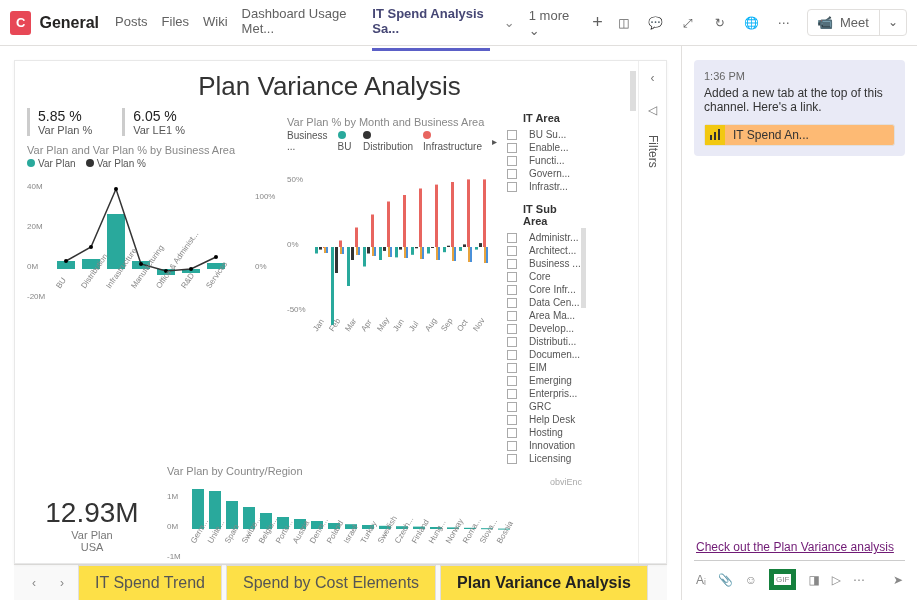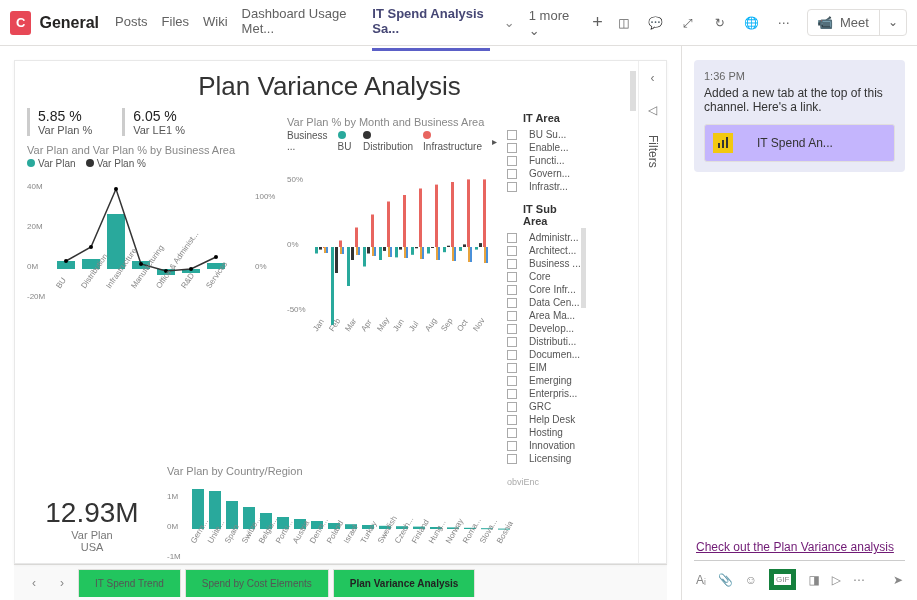--- a/index.html
+++ b/index.html
@@ -30,26 +30,26 @@
 .section-title { font-size: 11px; color: #888; margin: 8px 0 2px; }
 .legend { display: flex; gap: 10px; font-size: 10px; color: #555; align-items: center; }
 .legend-dot { width: 8px; height: 8px; border-radius: 50%; display: inline-block; margin-right: 3px; }
 .slicer-title { font-size: 11px; font-weight: 600; color: #333; margin: 4px 16px; }
 .slicer-item { display: flex; align-items: center; gap: 12px; font-size: 10px; color: #555; padding: 1px 0; cursor: pointer; }
 .slicer-item .cb { width: 10px; height: 10px; border: 1px solid #aaa; }
 .big-num { font-size: 28px; font-weight: 300; color: #333; text-align: center; }
 .big-num-label { font-size: 11px; color: #777; text-align: center; }
 .report-tabs { display: flex; height: 36px; border-top: 1px solid #e1dfdd; align-items: center; padding: 0 8px; gap: 4px; background: #f9f9f9; }
 .rtab-nav { width: 24px; height: 24px; display: flex; align-items: center; justify-content: center; color: #888; cursor: pointer; }
-.rtab { padding: 8px 16px; font-size: 10px; color: #555; cursor: pointer; background: #22c55e; border: 1px solid #e1dfdd; border-bottom: none; }
+.rtab { padding: 8px 16px; font-size: 16px; color: #555; cursor: pointer; background: #fde047; border: 1px solid #e1dfdd; border-bottom: none; }
 .rtab.active { font-weight: 600; color: #222; }
 .chat-panel { width: 236px; border-left: 1px solid #e1dfdd; display: flex; flex-direction: column; padding: 14px 12px 10px; }
 .chat-msg { background: #e9eaf6; border-radius: 4px; padding: 10px; font-size: 12px; color: #333; }
 .chat-time { font-size: 11px; color: #666; margin-bottom: 4px; }
-.chat-link { background: #c4b5fd; border: 1px solid #e1dfdd; border-radius: 3px; padding: 8px; margin-top: 10px; display: flex; align-items: center; gap: 24px; font-size: 12px; }
+.chat-link { background: #fdba74; border: 1px solid #e1dfdd; border-radius: 3px; margin-top: 10px; display: flex; align-items: center; gap: 8px; font-size: 12px; }
 .pbi-icon { width: 20px; height: 20px; background: #f2c811; display: flex; align-items: center; justify-content: center; }
 .compose { margin-top: auto; }
 .compose-input { width: 100%; border: none; border-bottom: 1px solid #ccc; padding: 6px 2px; font-size: 12px; outline: none; color: #701a75; text-decoration: underline; }
 .compose-tools { display: flex; gap: 12px; padding: 8px 2px 0; color: #888; align-items: center; }
 .compose-tools .send { margin-left: auto; }
 .scroll-track { position: absolute; background: #ddd; }
 .line-path { stroke: #333; stroke-width: 1.5; fill: none; }
 svg text { font-size: 8px; fill: #888; }
 </style>
 </head>
@@ -324,21 +324,21 @@
                 <div class="slicer-item">
                   <span class="cb"></span>
                   <span>Innovation</span>
                 </div>
                 <div class="slicer-item">
                   <span class="cb"></span>
                   <span>Licensing</span>
                 </div>
               </div>
             <div class="scroll-track" style="right:-4px;top:120px;width:5px;height:80px"></div>
-            <div style="font-size:9px;color:#aaa;margin-top:6px">obviEnc</div>
+            <div style="text-align:right;font-size:9px;color:#aaa;margin-top:6px">obviEnc</div>
           </div>
         </div>
 
         <div class="row" style="margin-top:-30px">
           <div style="width:130px;padding-top:40px">
             <div class="big-num">12.93M</div>
             <div class="big-num-label">Var Plan</div>
             <div class="big-num-label">USA</div>
           </div>
           <div style="flex:1">

